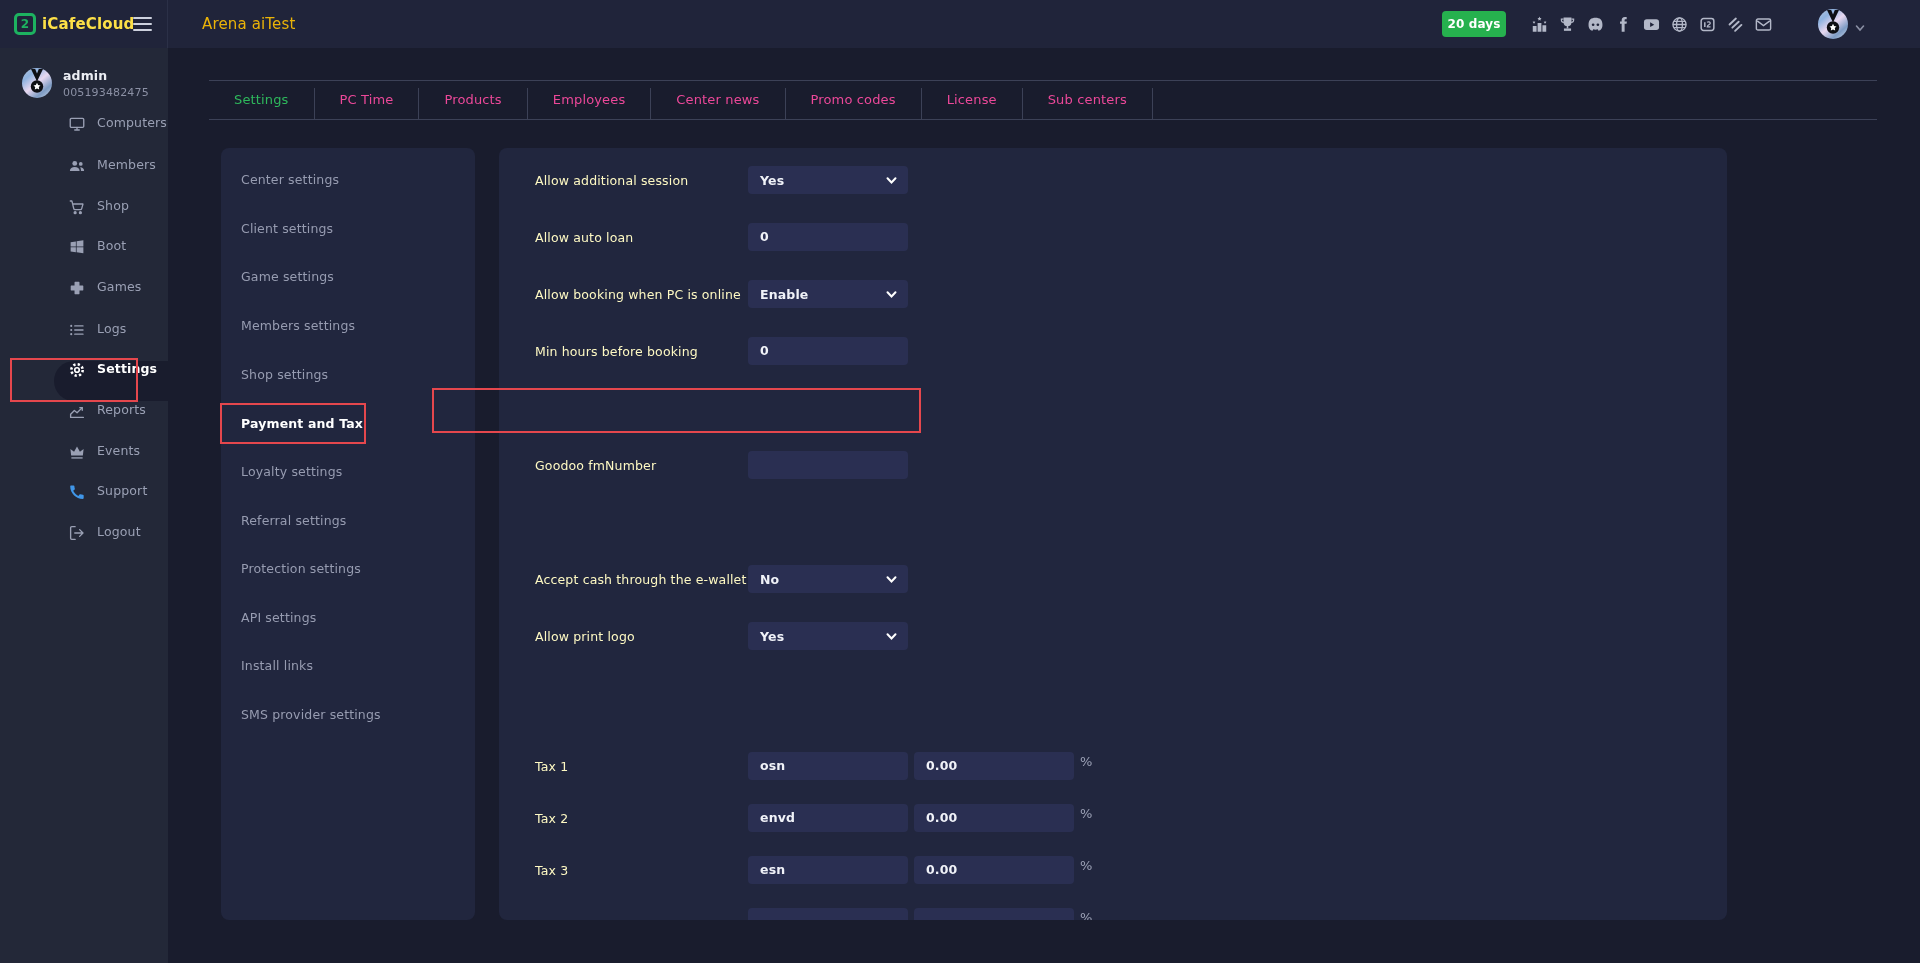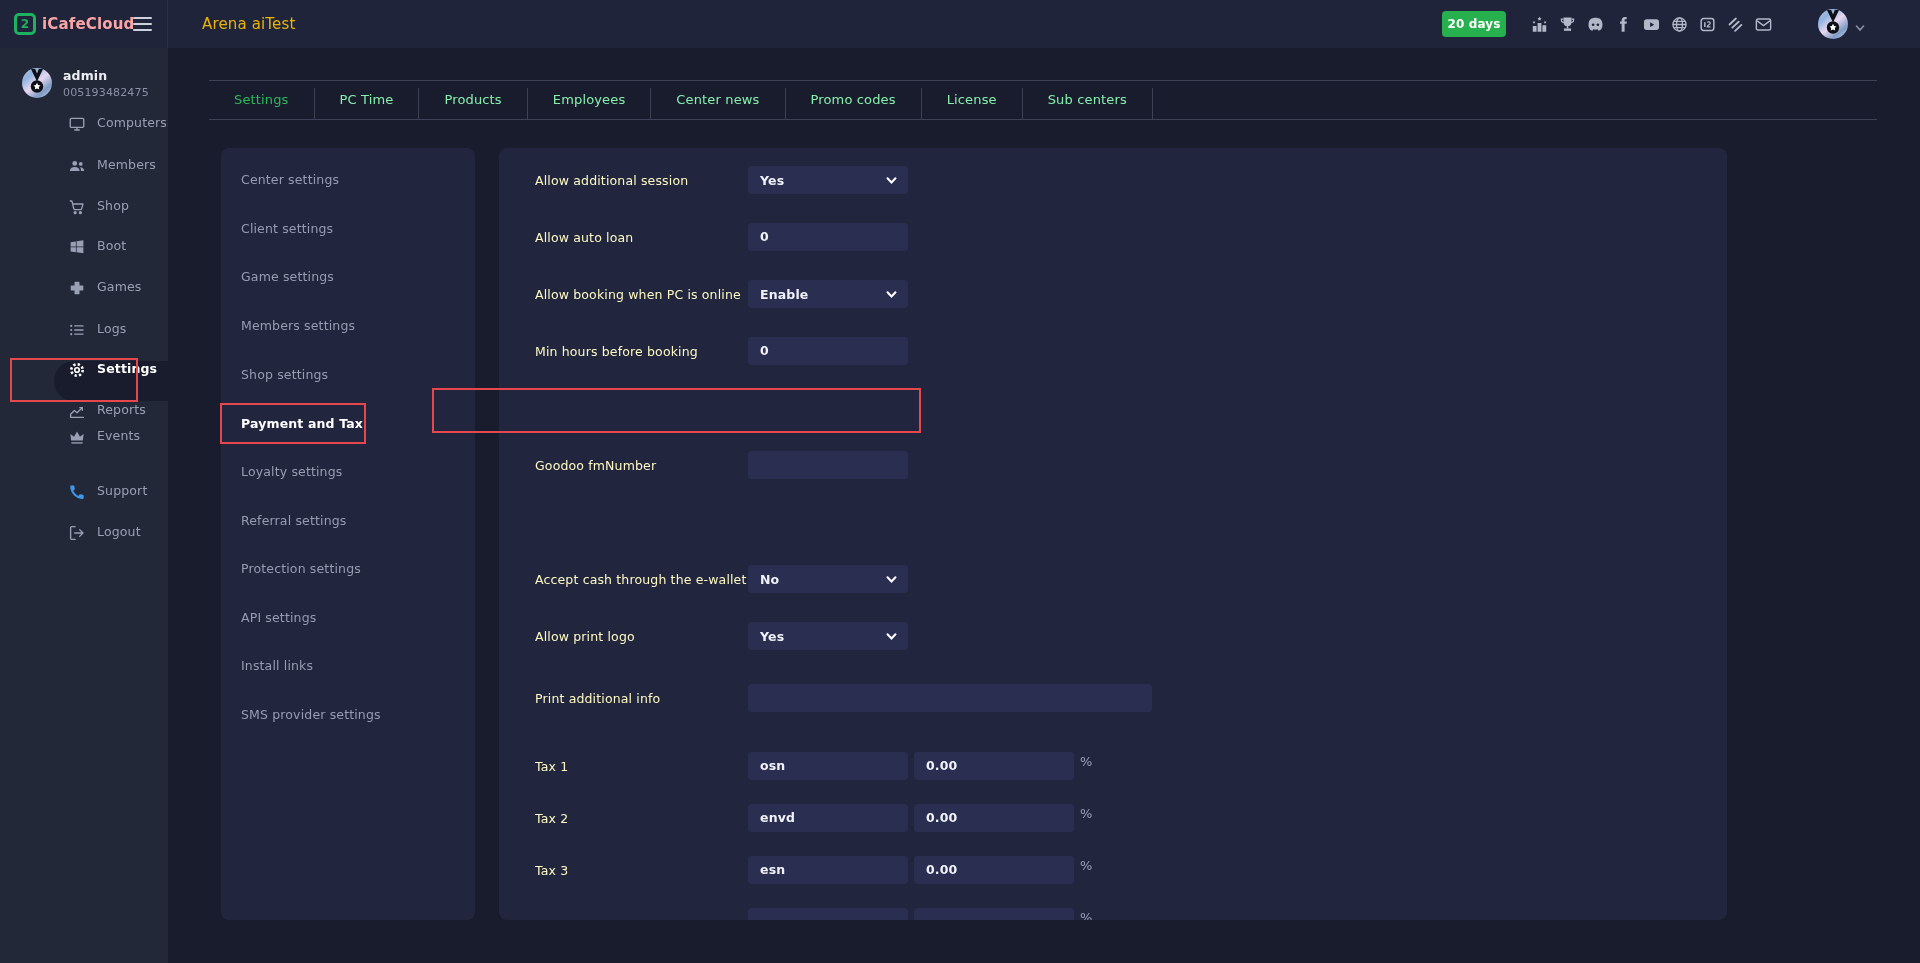--- a/index.html
+++ b/index.html
@@ -7,21 +7,21 @@
   body {
     width:1920px; height:963px; position:relative; overflow:hidden;
     background:#191c2d; font-family:"DejaVu Sans","Liberation Sans",sans-serif;
     color:#fff; letter-spacing:.15px;
   }
   
   .topbar { position:absolute; left:0; top:0; width:1920px; height:48px; background:#20243a; z-index:10; }
   .brand { position:absolute; left:0; top:0; width:168px; height:48px; border-right:1px solid #2b3047; }
   .logo-mark { position:absolute; left:14px; top:13px; width:22px; height:22px; border:3px solid #1db260; border-radius:5px;
     color:#1db260; font-size:12px; font-weight:bold; text-align:center; line-height:16px; }
-  .logo-text { position:absolute; left:42px; top:15px; font-size:15px; font-weight:bold; color:#fca5a5; }
+  .logo-text { position:absolute; left:42px; top:15px; font-size:15px; font-weight:bold; color:#fde047; }
   .hamburger { position:absolute; left:133px; top:17px; width:19px; height:14px; cursor:pointer; }
   .hamburger span { display:block; height:2px; background:#cdd1de; margin-bottom:4px; border-radius:1px; }
   .tb-title { position:absolute; left:202px; top:0; line-height:48px; font-size:15px; color:#eab308; }
   .tb-badge { position:absolute; left:1442px; top:11px; width:64px; height:26px; background:#26b14e; border-radius:4px;
     font-size:12px; font-weight:bold; color:#fff; text-align:center; line-height:26px; }
   .tb-icons { position:absolute; left:1530px; top:0; height:48px; display:flex; align-items:center; gap:9px; }
   .tb-icon { width:19px; height:19px; color:#b3b8c8; cursor:pointer; }
   .tb-icon svg { width:100%; height:100%; display:block; }
   .medal-avatar { border-radius:50%; position:relative; overflow:hidden; cursor:pointer;
     background:linear-gradient(140deg,#b9c4d8 0%,#8fb3e0 25%,#e8d8f0 50%,#7e9cc4 75%,#cdd8ea 100%); }
@@ -36,21 +36,21 @@
   .nav-item { position:absolute; left:0; width:168px; height:40px; display:flex; align-items:flex-start;
     color:#9aa0b4; font-size:12.5px; cursor:pointer;margin-left:48px; }
   .nav-item .nico { width:18px; height:18px; margin-left:20px; flex:none; }
   .nav-item .nico svg { width:100%; height:100%; display:block; }
   .nav-item .nlabel { margin-left:11px; }
   .nav-item.active { left:6px; width:162px; background:#191c2d; border-radius:21px 0 0 21px; color:#fff; font-weight:bold; }
   .nav-item.active .nico { margin-left:14px; }
   
   .strip-line { position:absolute; left:209px; width:1668px; height:1px; background:rgba(125,135,165,.35); }
   .tabs { position:absolute; left:209px; top:81px; height:38px; display:flex; align-items:stretch; }
-  .tab { padding:0 25px; font-size:13px; color:#86efac; line-height:38px; cursor:pointer; white-space:nowrap; }
+  .tab { padding:0 25px; font-size:13px; color:#ec4899; line-height:38px; cursor:pointer; white-space:nowrap; }
   .tab.active { color:#2eb85c; }
   .tab-sep { width:1px; height:31px; margin-top:7px; background:rgba(125,135,165,.35); }
   
   .panel { position:absolute; top:148px; height:772px; background:#21263e; border-radius:8px; }
   .menu-panel { left:221px; width:254px; }
   .form-panel { left:499px; width:1228px; overflow:hidden; }
   .menu-item { position:absolute; left:20px; height:18px; font-size:12.5px; color:#979cb1; cursor:pointer; white-space:nowrap; }
   .menu-item.active { color:#ffffff; font-weight:bold; }
   
   .frow { position:absolute; left:0; width:100%; height:28px; }
@@ -232,21 +232,21 @@
   </div>
   <div class="nav-item" style="top:354px">
     <span class="nico">
         <svg viewBox="0 0 24 24" fill="none" stroke="currentColor" stroke-width="1.8" stroke-linecap="round" stroke-linejoin="round">
           <path d="M3.5 20.5h17M3.5 20.5v-4.2l5-5 3.6 3L19 7.5"></path>
           <path d="M15.8 7.5H19V11"></path>
         </svg>
       </span>
     <span class="nlabel">Reports</span>
   </div>
-  <div class="nav-item" style="top:380px">
+  <div class="nav-item" style="top:395px">
     <span class="nico">
         <svg viewBox="0 0 24 24" fill="currentColor">
           <path d="M4.2 16.5 3.2 8l4.9 3.5L12 4.8l3.9 6.7L20.8 8l-1 8.5z"></path>
           <path d="M4.5 19h15v1.8h-15z"></path>
         </svg>
       </span>
     <span class="nlabel">Events</span>
   </div>
   <div class="nav-item" style="top:435px">
     <span class="nico">
@@ -355,24 +355,20 @@
   <div class="frow" style="top:474px">
     <span class="flabel">Allow print logo</span>
     <div class="fselect">
       <span class="val">Yes</span>
       <svg viewBox="0 0 11 11" fill="none" stroke="#fff" stroke-width="2" stroke-linecap="round">
           <path d="m1.5 3.2 4 4.3 4-4.3"></path>
         </svg>
     </div>
   </div>
 
-  <div class="frow" style="top:536px">
-    <span class="flabel">Print additional info</span>
-    <div class="finput wide"></div>
-  </div>
 
   <div class="frow" style="top:604px">
     <span class="flabel">Tax 1</span>
     <div class="finput">osn</div>
     <div class="finput rate">0.00</div>
     <span class="fpct">%</span>
   </div>
 
   <div class="frow" style="top:656px">
     <span class="flabel">Tax 2</span>

